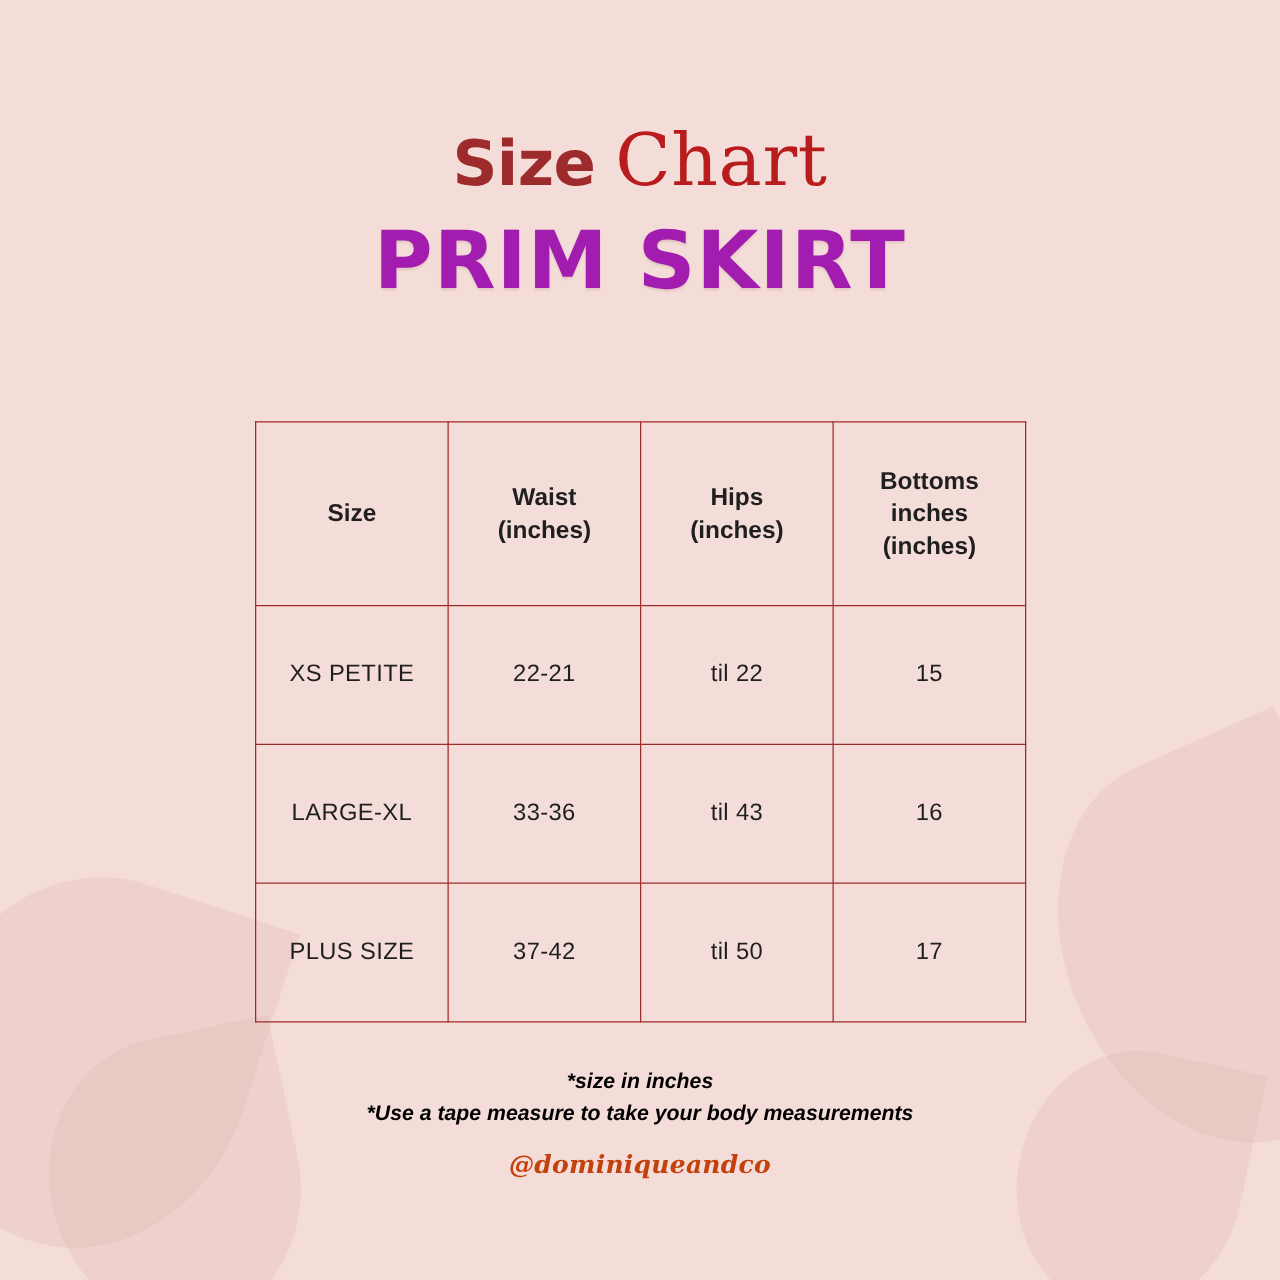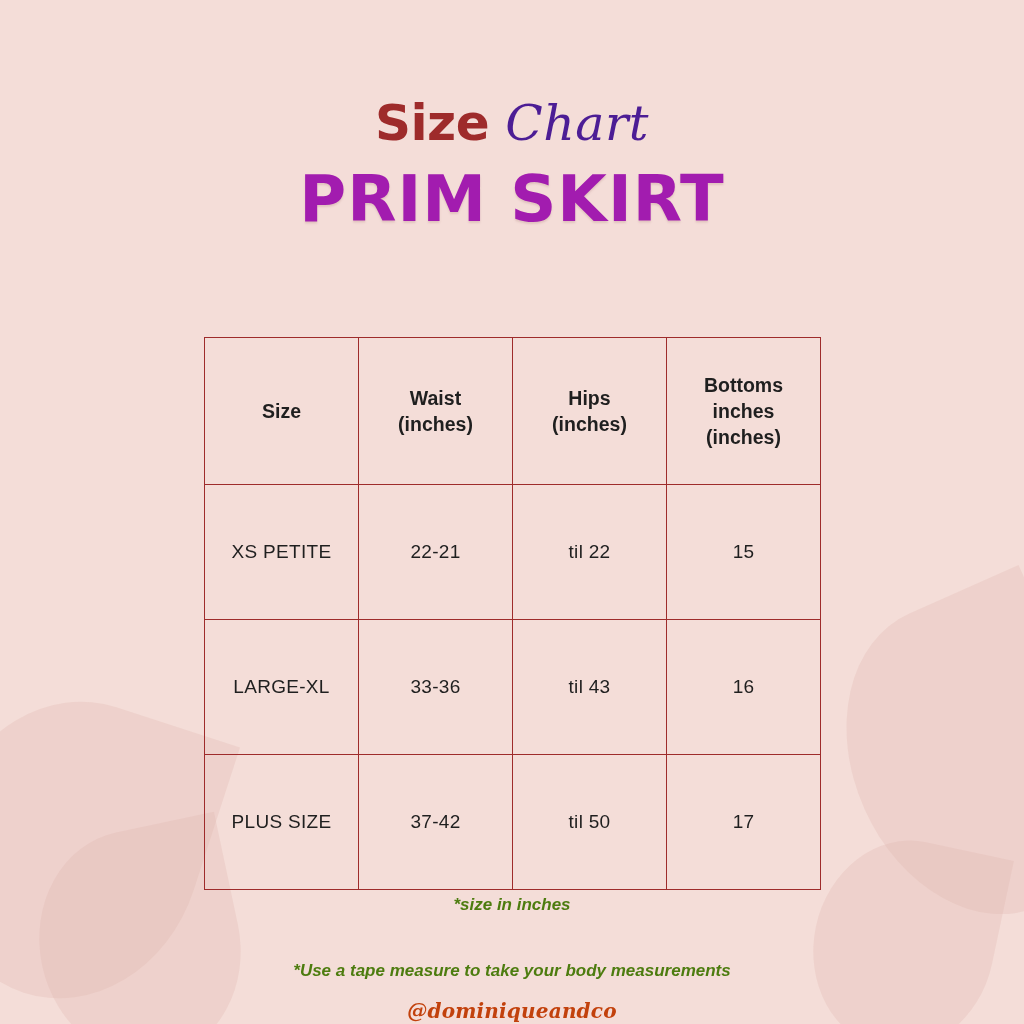--- a/index.html
+++ b/index.html
@@ -45,23 +45,22 @@
   }
   .title-size {
     font-family: "DejaVu Sans", sans-serif;
     font-weight: bold;
     font-size: 50px;
     color: #9e2b2b;
     letter-spacing: -0.5px;
   }
   .title-chart {
     font-family: "DejaVu Serif", serif;
-    font-style: italic;
-    font-size: 49px;
-    color: #4c1d95;
+    font-size: 58px;
+    color: #b91c1c;
     letter-spacing: 0.5px;
   }
   .title-main {
     margin-top: 10px;
     font-family: "DejaVu Sans", sans-serif;
     font-weight: bold;
     font-size: 64px;
     letter-spacing: 1px;
     color: #a21caf;
     text-shadow: 0 2px 2px rgba(170, 120, 115, 0.25);
@@ -91,44 +90,43 @@
     font-weight: bold;
     font-size: 19.5px;
     line-height: 1.35;
     padding: 6px 8px;
   }
   table.size-chart tbody td {
     height: 94px;
     font-size: 19px;
     font-weight: normal;
     line-height: 1.35;
-    padding: 20px 8px;
+    padding: 8px 8px;
     letter-spacing: 0.3px;
     margin-left: 45px;
   }
   col.c1 { width: 154px; }
   col.c2 { width: 154px; }
   col.c3 { width: 154px; }
   col.c4 { width: 154px; }
 
   .footnotes {
     position: absolute;
     left: 0;
     right: 0;
     top: 852px;
     text-align: center;
   }
   .footnote {
     font-family: "Liberation Sans", sans-serif;
     font-style: italic;
     font-weight: bold;
     font-size: 17px;
-    color: #4d7c0f;
+    color: #000000;
     line-height: 1.55;
-    margin-top: 40px;
   }
   .handle {
     margin-top: 14px;
     font-family: "DejaVu Serif", serif;
     font-style: italic;
     font-weight: bold;
     font-size: 20px;
     color: #c2410c;
     letter-spacing: 0.2px;
   }

